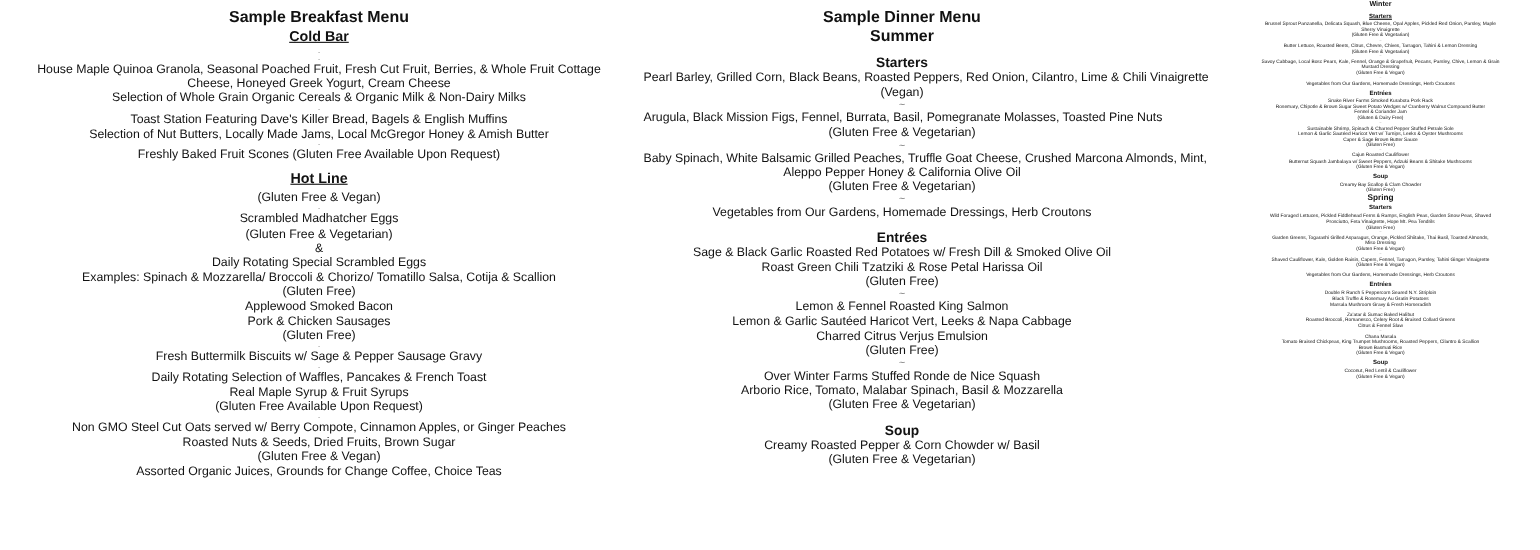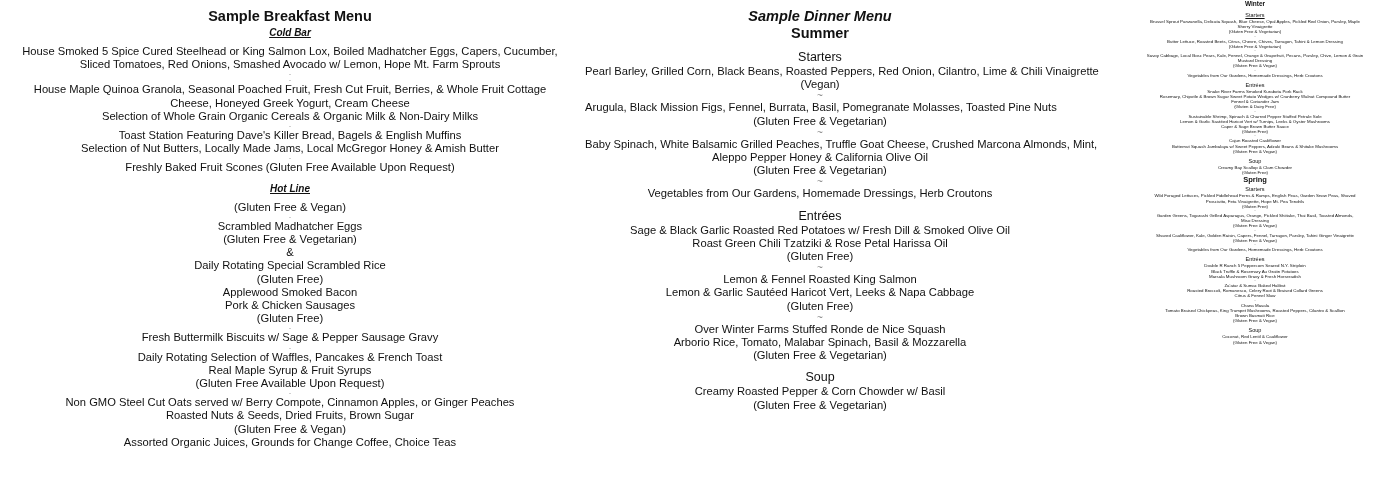--- a/index.html
+++ b/index.html
@@ -3,46 +3,42 @@
 <meta charset="utf-8">
 <style>
   html, body { margin: 0; padding: 0; background: #ffffff; }
   body { width: 1400px; height: 500px; overflow: hidden; position: relative;
          font-family: "Liberation Sans", "DejaVu Sans", sans-serif; color: #111111; }
   .col { position: absolute; top: 0; text-align: center; }
   #breakfast { left: 20px; width: 540px; font-size: 11.2px; line-height: 13.2px; }
   #dinner { left: 585px; width: 470px; font-size: 11.2px; line-height: 13.2px; }
   #winter { left: 1112px; width: 286px; font-size: 4.4px; line-height: 5.2px; }
   .title { font-weight: bold; font-size: 14.5px; line-height: 17px; }
-  .title.italic { font-style: italic; }
-  .subtitle { font-weight: bold; font-size: 10px; line-height: 16px; font-style: italic; }
+  .title.italic { }
+  .subtitle { font-weight: bold; font-size: 13px; line-height: 16px; }
   .u { text-decoration: underline; }
-  .section { font-weight: normal; font-size: 12.5px; line-height: 15px; }
+  .section { font-weight: bold; font-size: 12.5px; line-height: 15px; }
   .sep { color: #888; font-size: 6px; line-height: 6px; }
   .tilde { font-size: 10px; line-height: 10px; }
   .line { white-space: nowrap; }
   #winter .title { font-size: 6.5px; line-height: 8px; }
   #winter .section { font-size: 5.5px; line-height: 7px; }
   #winter .sep { font-size: 3.5px; line-height: 4px; }
   #winter .season { font-size: 7.5px; line-height: 9px; font-weight: bold; }
   .gap4 { height: 4px; } .gap6 { height: 6px; } .gap8 { height: 8px; } .gap2 { height: 2px; }
 </style>
 </head>
 <body>
 
 <div class="col" id="breakfast">
   <div class="gap8"></div>
   <div class="title">Sample Breakfast Menu</div>
   <div class="subtitle u">Cold Bar</div>
   <div class="gap4"></div>
   <div>
-      <div>
-        <div class="line">House Smoked 5 Spice Cured Steelhead or King Salmon Lox, Boiled Madhatcher Eggs, Capers, Cucumber,</div>
-        <div class="line">Sliced Tomatoes, Red Onions, Smashed Avocado w/ Lemon, Hope Mt. Farm Sprouts</div>
-      </div>
       <div class="sep">-</div>
       <div class="sep">-</div>
       <div>
         <div class="line">House Maple Quinoa Granola, Seasonal Poached Fruit, Fresh Cut Fruit, Berries, &amp; Whole Fruit Cottage</div>
         <div class="line">Cheese, Honeyed Greek Yogurt, Cream Cheese</div>
         <div class="line">Selection of Whole Grain Organic Cereals &amp; Organic Milk &amp; Non-Dairy Milks</div>
       </div>
       <div class="sep">-</div>
       <div>
         <div class="line">Toast Station Featuring Dave's Killer Bread, Bagels &amp; English Muffins</div>
@@ -58,21 +54,22 @@
   <div class="gap4"></div>
   <div>
       <div>
         <div class="line">(Gluten Free &amp; Vegan)</div>
       </div>
       <div class="sep">-</div>
       <div>
         <div class="line">Scrambled Madhatcher Eggs</div>
         <div class="line">(Gluten Free &amp; Vegetarian)</div>
         <div class="line">&amp;</div>
-        <div class="line">Daily Rotating Special Scrambled Rice</div>
+        <div class="line">Daily Rotating Special Scrambled Eggs</div>
+        <div class="line">Examples: Spinach &amp; Mozzarella/ Broccoli &amp; Chorizo/ Tomatillo Salsa, Cotija &amp; Scallion</div>
         <div class="line">(Gluten Free)</div>
         <div class="line">Applewood Smoked Bacon</div>
         <div class="line">Pork &amp; Chicken Sausages</div>
         <div class="line">(Gluten Free)</div>
       </div>
       <div class="sep">-</div>
       <div>
         <div class="line">Fresh Buttermilk Biscuits w/ Sage &amp; Pepper Sausage Gravy</div>
       </div>
       <div class="sep">-</div>
@@ -123,20 +120,21 @@
   <div>
       <div>
         <div class="line">Sage &amp; Black Garlic Roasted Red Potatoes w/ Fresh Dill &amp; Smoked Olive Oil</div>
         <div class="line">Roast Green Chili Tzatziki &amp; Rose Petal Harissa Oil</div>
         <div class="line">(Gluten Free)</div>
       </div>
       <div class="sep tilde">~</div>
       <div>
         <div class="line">Lemon &amp; Fennel Roasted King Salmon</div>
         <div class="line">Lemon &amp; Garlic Sautéed Haricot Vert, Leeks &amp; Napa Cabbage</div>
+        <div class="line">Charred Citrus Verjus Emulsion</div>
         <div class="line">(Gluten Free)</div>
       </div>
       <div class="sep tilde">~</div>
       <div>
         <div class="line">Over Winter Farms Stuffed Ronde de Nice Squash</div>
         <div class="line">Arborio Rice, Tomato, Malabar Spinach, Basil &amp; Mozzarella</div>
         <div class="line">(Gluten Free &amp; Vegetarian)</div>
       </div>
     </div>
   <div class="gap8"></div>

